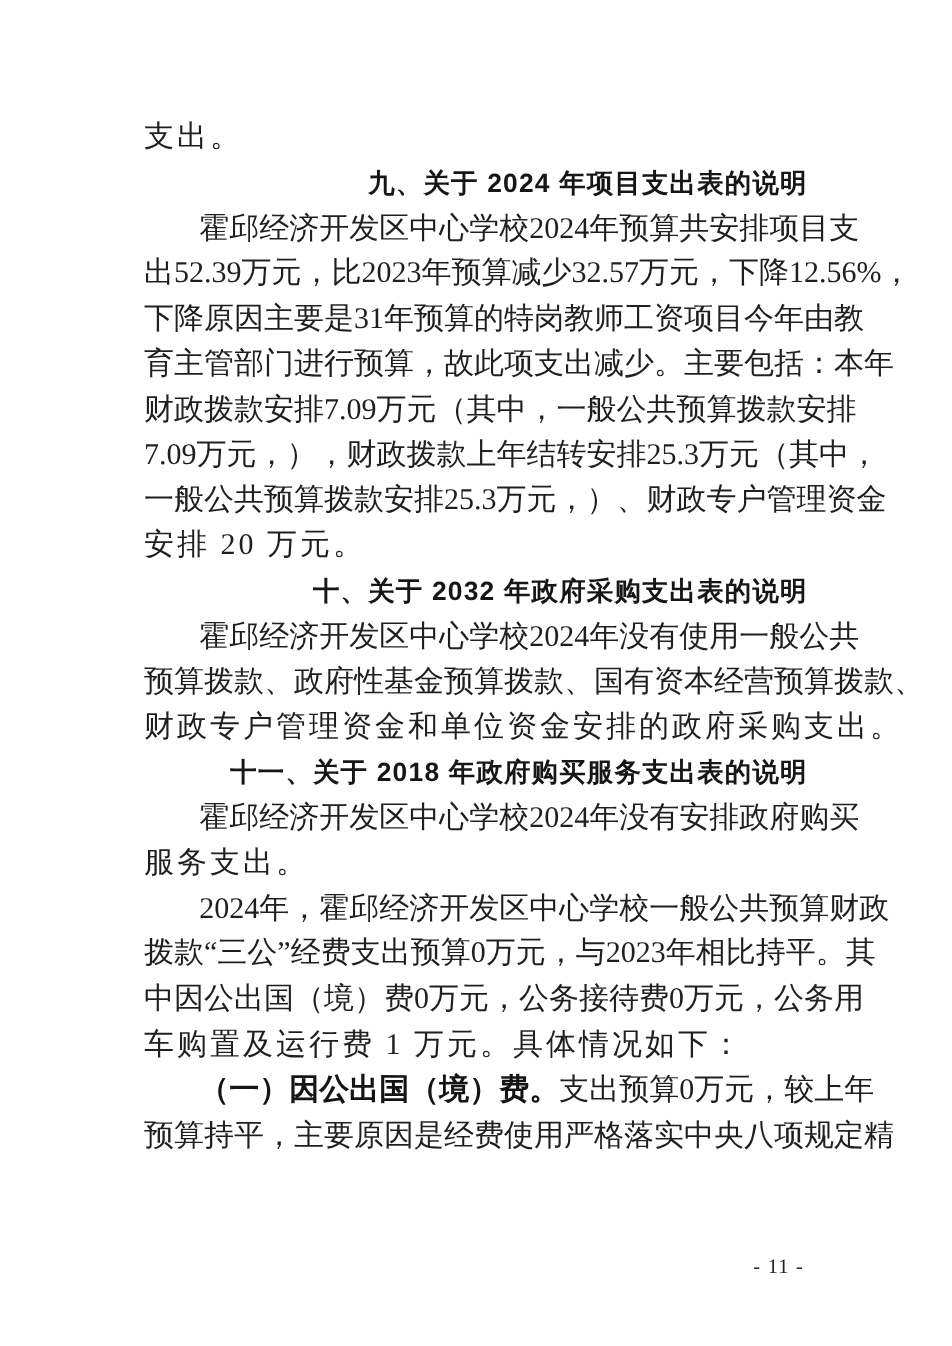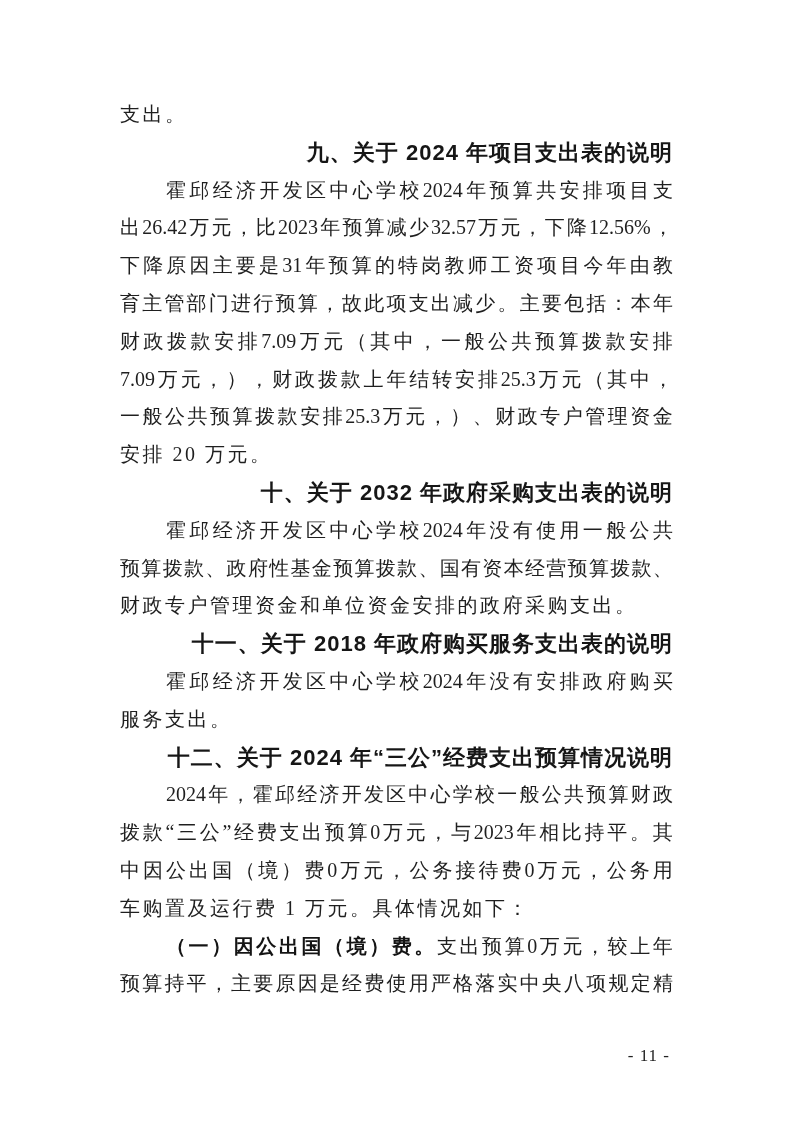--- a/index.html
+++ b/index.html
@@ -17,21 +17,21 @@
   }
   .content {
     position: absolute;
     left: 120px;
     top: 96px;
     width: 553px;
   }
   .line {
     height: 37.8px;
     line-height: 37.8px;
-    font-size: 20px;
+    font-size: 25px;
     white-space: nowrap;
   }
   
   .line.fill {
     display: flex;
     justify-content: space-between;
     align-items: baseline;
     white-space: normal;
   }
   .line.fill span { display: inline-block; }
@@ -93,21 +93,21 @@
           <span>算</span>
           <span>共</span>
           <span>安</span>
           <span>排</span>
           <span>项</span>
           <span>目</span>
           <span>支</span>
         </div>
         <div class="line fill">
           <span>出</span>
-          <span>26.42</span>
+          <span>52.39</span>
           <span>万</span>
           <span>元</span>
           <span>，</span>
           <span>比</span>
           <span>2023</span>
           <span>年</span>
           <span>预</span>
           <span>算</span>
           <span>减</span>
           <span>少</span>
@@ -326,21 +326,20 @@
           <span>有</span>
           <span>安</span>
           <span>排</span>
           <span>政</span>
           <span>府</span>
           <span>购</span>
           <span>买</span>
         </div>
         <div class="line loose"><span>服务支出。</span></div>
       </div>
-      <div class="line heading">十二、关于 2024 年“三公”经费支出预算情况说明</div>
       <div class="paragraph">
         <div class="line fill indent">
           <span>2024</span>
           <span>年</span>
           <span>，</span>
           <span>霍</span>
           <span>邱</span>
           <span>经</span>
           <span>济</span>
           <span>开</span>

